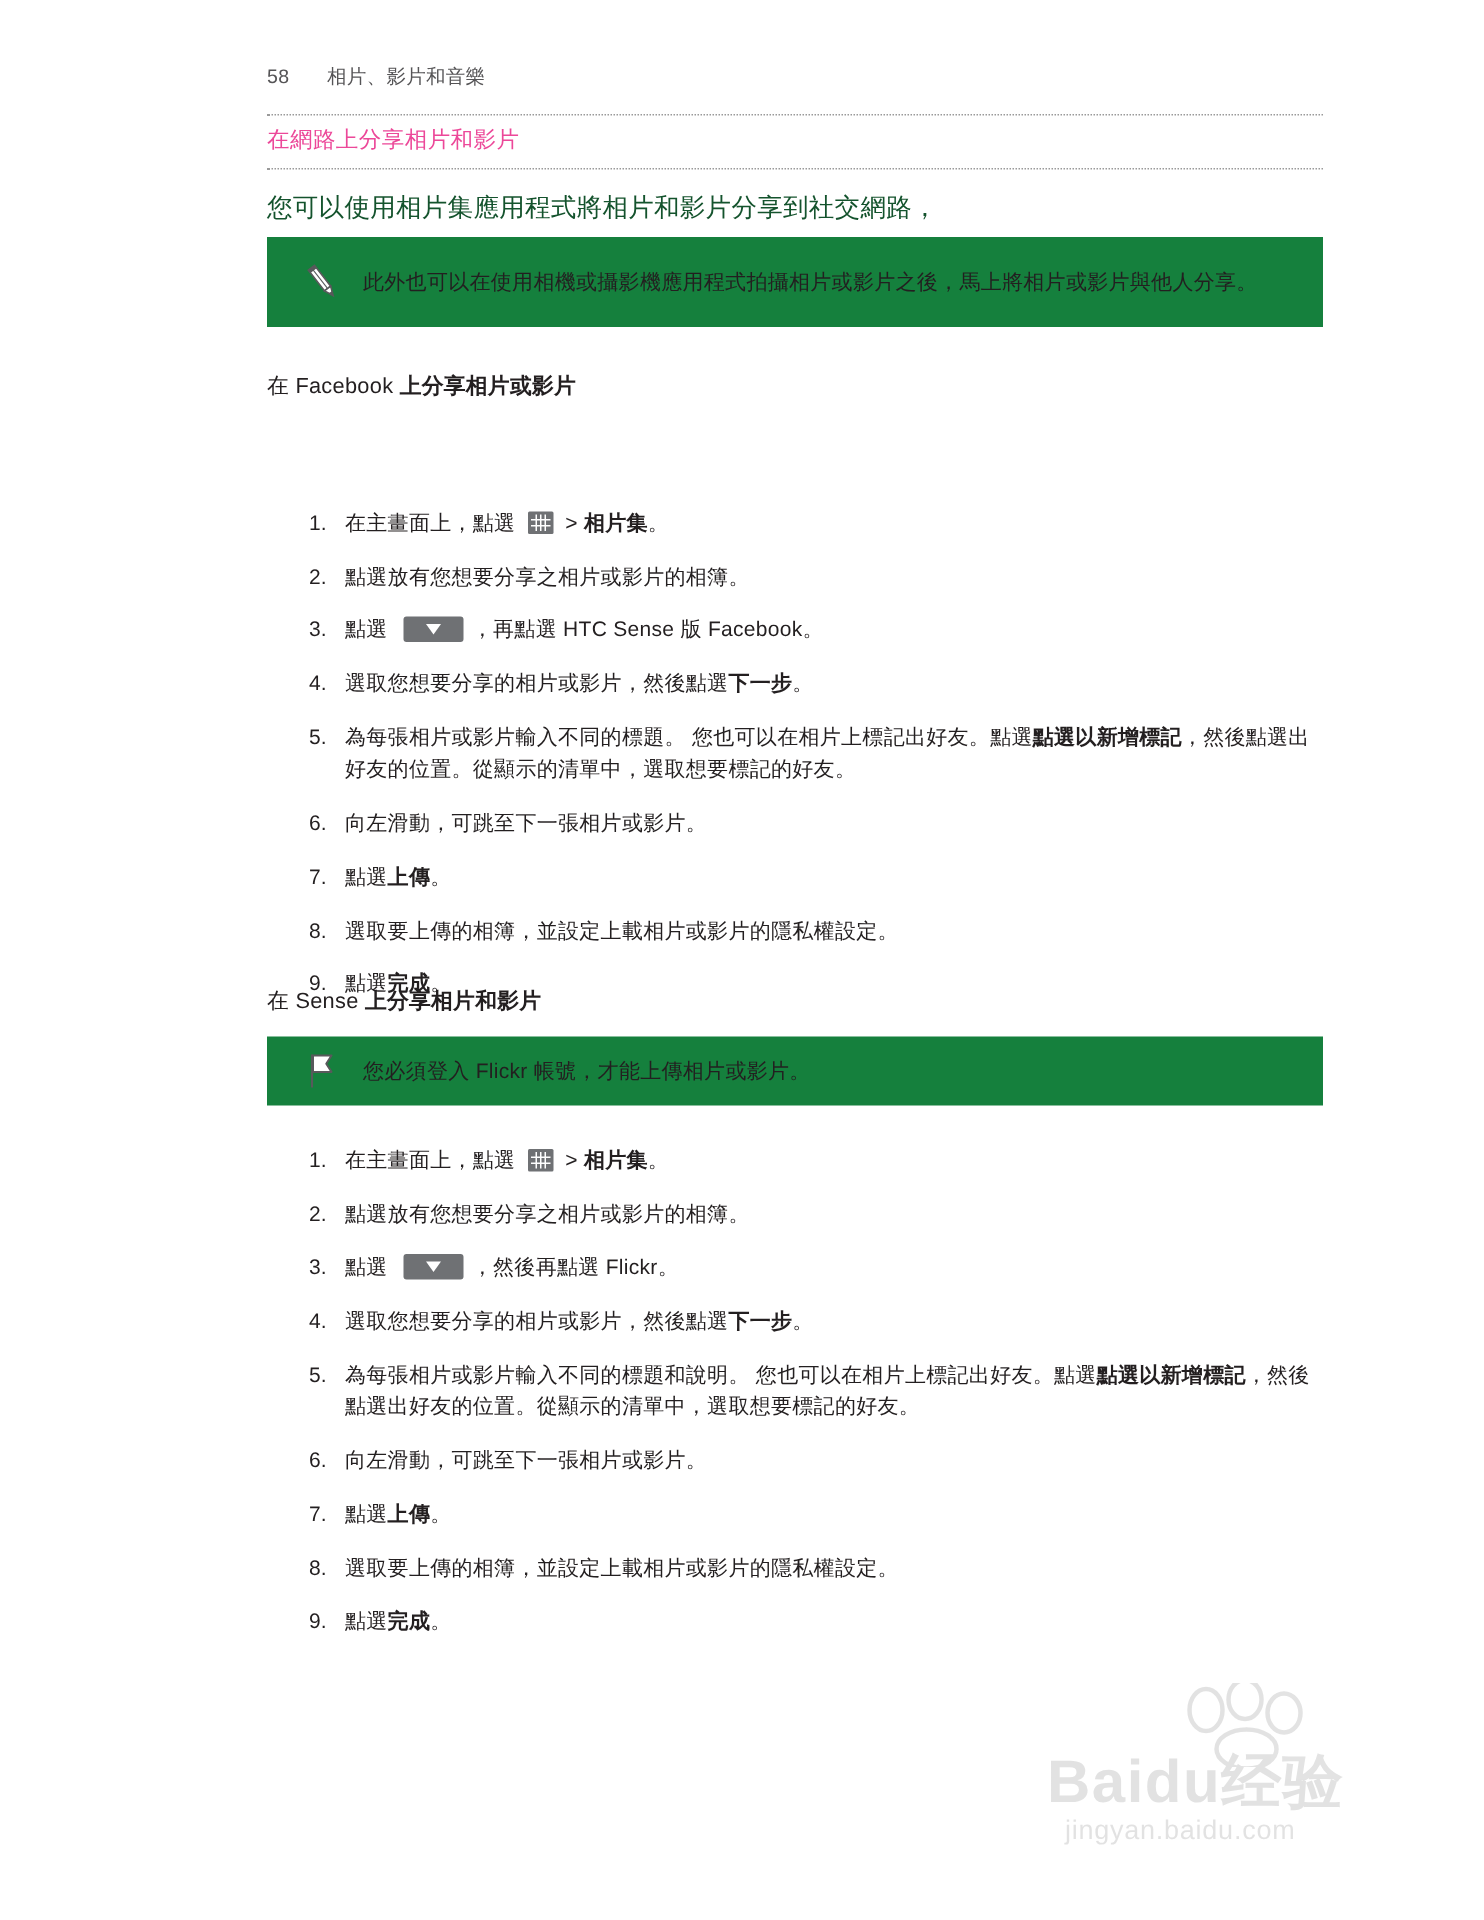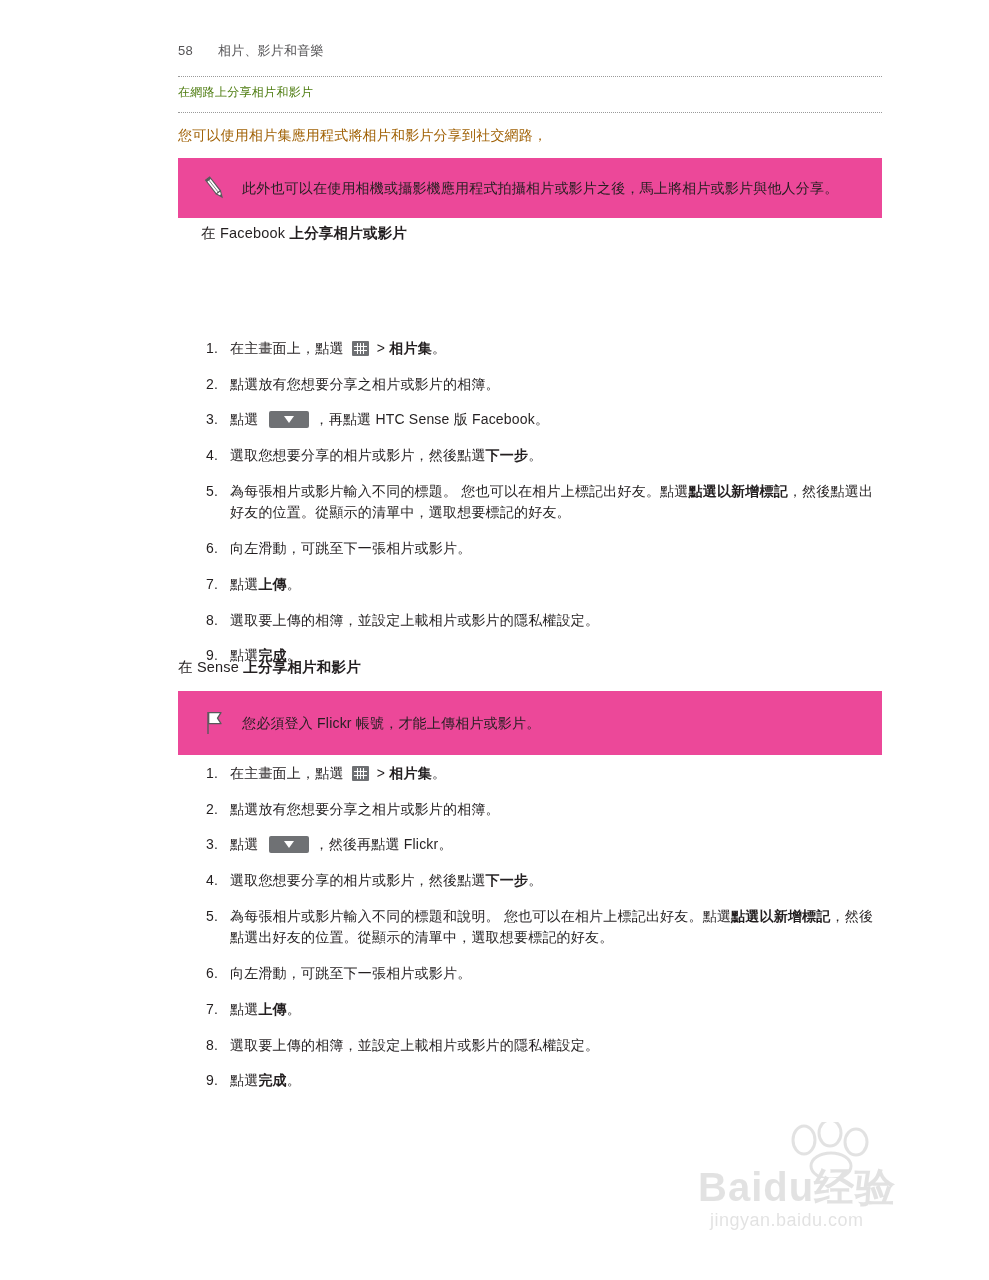--- a/index.html
+++ b/index.html
@@ -49,41 +49,41 @@
     height: 0;
   }
   #rule-top { top: 76px; }
   #rule-bottom { top: 112px; }
 
   
   .section-title {
     position: absolute;
     left: 178px;
     top: 84px;
-    font-size: 12px;
-    color: #4d7c0f;
+    font-size: 15px;
+    color: #ec4899;
     letter-spacing: .3px;
   }
 
   
   .intro {
     position: absolute;
     left: 178px;
     top: 127px;
-    font-size: 14px;
-    color: #a16207;
+    font-size: 17px;
+    color: #14532d;
     letter-spacing: .2px;
   }
 
   
   .note {
     position: absolute;
     left: 178px;
     width: 704px;
-    background: #ec4899;
+    background: #15803d;
     box-sizing: border-box;
   }
   .note .note-text {
     position: absolute;
     left: 64px;
     top: 50%;
     transform: translateY(-50%);
     font-size: 14px;
     letter-spacing: .2px;
     color: #231f20;
@@ -93,36 +93,36 @@
   .note .note-icon {
     position: absolute;
     left: 22px;
     top: 50%;
     transform: translateY(-50%);
     width: 30px;
     height: 30px;
   }
   #note-1 { top: 158px; height: 60px; }
   #note-2 { top: 268px; height: 52px; }
-  #note-3 { top: 691px; height: 64px; }
+  #note-3 { top: 691px; height: 46px; }
 
   
   .pencil-svg { display: block; }
   .flag-svg { display: block; }
 
   
   .subhead {
     position: absolute;
     left: 178px;
     font-size: 14.5px;
     letter-spacing: .2px;
     color: #231f20;
   }
   .subhead b { font-weight: bold; }
-  #subhead-fb { top: 224px; margin-left: 23px; }
+  #subhead-fb { top: 248px; }
   #subhead-flickr { top: 658px; }
 
   
   .steps {
     position: absolute;
     left: 196px;
     width: 690px;
     margin: 0;
     padding: 0;
     list-style: none;

